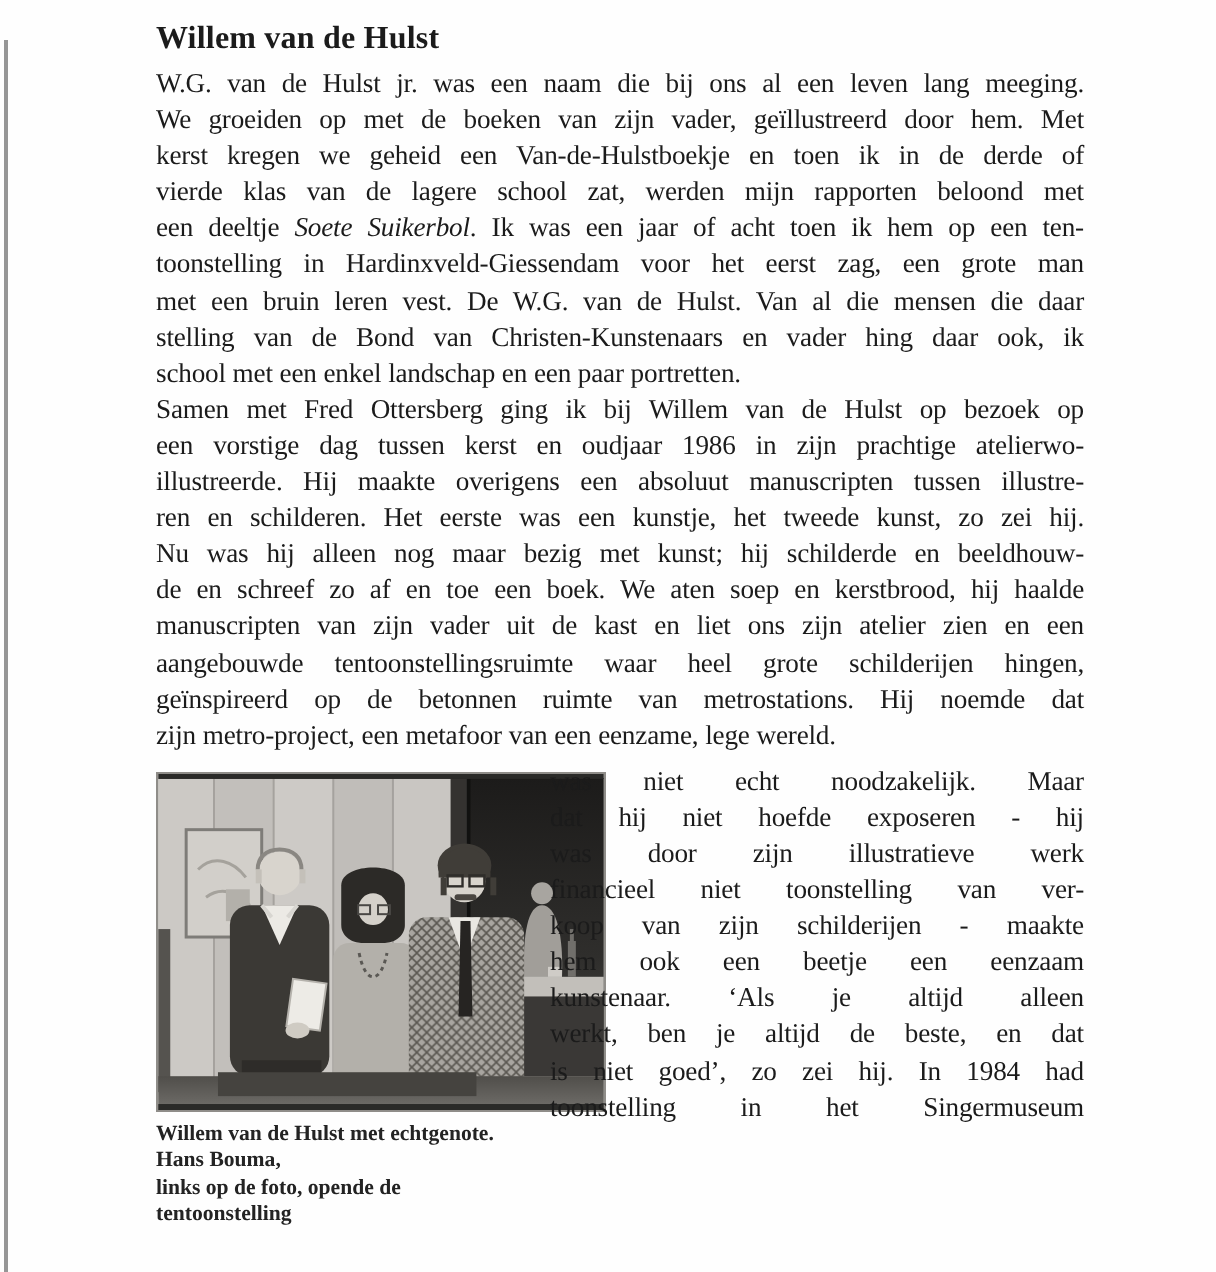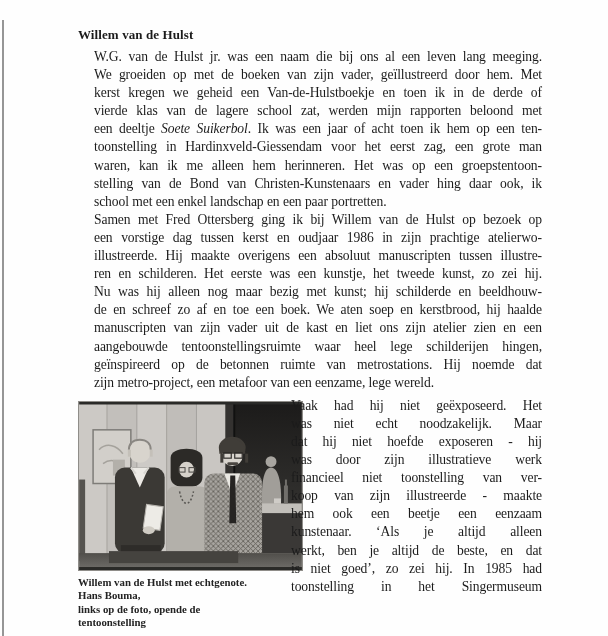--- a/index.html
+++ b/index.html
@@ -14,31 +14,31 @@
   }
   .left-rule {
     position:absolute; left:2px; top:20px;
     width:2px; height:616px;
     background:#969696;
   }
   .content {
     position:absolute; left:78px; top:10px; width:464px;
   }
   .title {
-    font-size:13px; font-weight:bold;
-    line-height:20px; margin:15px 0 3px 0;
+    font-size:16px; font-weight:bold;
+    line-height:20px; margin:0 0 3px 0;
     letter-spacing:0.1px;
   }
   .para {
     font-size:13.6px;
     line-height:18.1px;
     letter-spacing:-0.1px;
     word-spacing:0.1px;
   }
-  .line { text-align:justify; text-align-last:justify;margin-left:16px; }
+  .line { text-align:justify; text-align-last:justify; }
   .line.last-left { text-align-last:left; }
   .line i { font-style:italic; }
   .bottom { display:flex; align-items:flex-start; margin-top:5px; }
   .figure { flex:none; width:189px; margin:4px 8px 0 0; }
   .photo-frame {
     width:223px; height:168px;
     border:1px solid #8f8d89;
     background:#bfbdb9;
   }
   .photo-frame svg { display:block; }
@@ -59,33 +59,33 @@
   <div class="content">
     <h1 class="title">Willem van de Hulst</h1>
 
     <div class="para">
         <div class="line"><span>W.G. van de Hulst jr. was een naam die bij ons al een leven lang meeging.</span></div>
         <div class="line"><span>We groeiden op met de boeken van zijn vader, geïllustreerd door hem. Met</span></div>
         <div class="line"><span>kerst kregen we geheid een Van-de-Hulstboekje en toen ik in de derde of</span></div>
         <div class="line"><span>vierde klas van de lagere school zat, werden mijn rapporten beloond met</span></div>
         <div class="line"><span>een deeltje </span><i>Soete Suikerbol</i><span>. Ik was een jaar of acht toen ik hem op een ten-</span></div>
         <div class="line"><span>toonstelling in Hardinxveld-Giessendam voor het eerst zag, een grote man</span></div>
-        <div class="line"><span>waren, kan ik me alleen hem herinneren. Het was op een groepstentoon-</span></div>
+        <div class="line"><span>met een bruin leren vest. De W.G. van de Hulst. Van al die mensen die daar</span></div>
         <div class="line"><span>stelling van de Bond van Christen-Kunstenaars en vader hing daar ook, ik</span></div>
         <div class="line last-left"><span>school met een enkel landschap en een paar portretten.</span></div>
       </div>
     <div class="para">
         <div class="line"><span>Samen met Fred Ottersberg ging ik bij Willem van de Hulst op bezoek op</span></div>
         <div class="line"><span>een vorstige dag tussen kerst en oudjaar 1986 in zijn prachtige atelierwo-</span></div>
         <div class="line"><span>illustreerde. Hij maakte overigens een absoluut manuscripten tussen illustre-</span></div>
         <div class="line"><span>ren en schilderen. Het eerste was een kunstje, het tweede kunst, zo zei hij.</span></div>
         <div class="line"><span>Nu was hij alleen nog maar bezig met kunst; hij schilderde en beeldhouw-</span></div>
         <div class="line"><span>de en schreef zo af en toe een boek. We aten soep en kerstbrood, hij haalde</span></div>
         <div class="line"><span>manuscripten van zijn vader uit de kast en liet ons zijn atelier zien en een</span></div>
-        <div class="line"><span>aangebouwde tentoonstellingsruimte waar heel lege schilderijen hingen,</span></div>
+        <div class="line"><span>aangebouwde tentoonstellingsruimte waar heel grote schilderijen hingen,</span></div>
         <div class="line"><span>geïnspireerd op de betonnen ruimte van metrostations. Hij noemde dat</span></div>
         <div class="line last-left"><span>zijn metro-project, een metafoor van een eenzame, lege wereld.</span></div>
       </div>
 
     <div class="bottom">
       <figure class="figure" style="margin-left:0">
         <div class="photo-frame">
           <svg width="223" height="168" viewBox="0 0 224 169" xmlns="http://www.w3.org/2000/svg">
             <defs>
               <pattern id="plaid" width="5" height="5" patternUnits="userSpaceOnUse">
@@ -170,27 +170,26 @@
             <rect x="0" y="166" width="224" height="3" fill="#2a2a28"></rect>
           </svg>
         </div>
         <figcaption class="caption">
           <div>Willem van de Hulst met echtgenote. Hans Bouma,</div>
           <div>links op de foto, opende de tentoonstelling</div>
         </figcaption>
       </figure>
 
       <div class="right-col para">
-          <div class="line"><span>Vaak had hij niet geëxposeerd. Het</span></div>
           <div class="line"><span>was niet echt noodzakelijk. Maar</span></div>
           <div class="line"><span>dat hij niet hoefde exposeren - hij</span></div>
           <div class="line"><span>was door zijn illustratieve werk</span></div>
           <div class="line"><span>financieel niet toonstelling van ver-</span></div>
-          <div class="line"><span>koop van zijn illustreerde - maakte</span></div>
+          <div class="line"><span>koop van zijn schilderijen - maakte</span></div>
           <div class="line"><span>hem ook een beetje een eenzaam</span></div>
           <div class="line"><span>kunstenaar. ‘Als je altijd alleen</span></div>
           <div class="line"><span>werkt, ben je altijd de beste, en dat</span></div>
-          <div class="line"><span>is niet goed’, zo zei hij. In 1985 had</span></div>
+          <div class="line"><span>is niet goed’, zo zei hij. In 1984 had</span></div>
           <div class="line"><span>toonstelling in het Singermuseum</span></div>
         </div>
     </div>
   </div>
 </div>
 
 </body></html>

